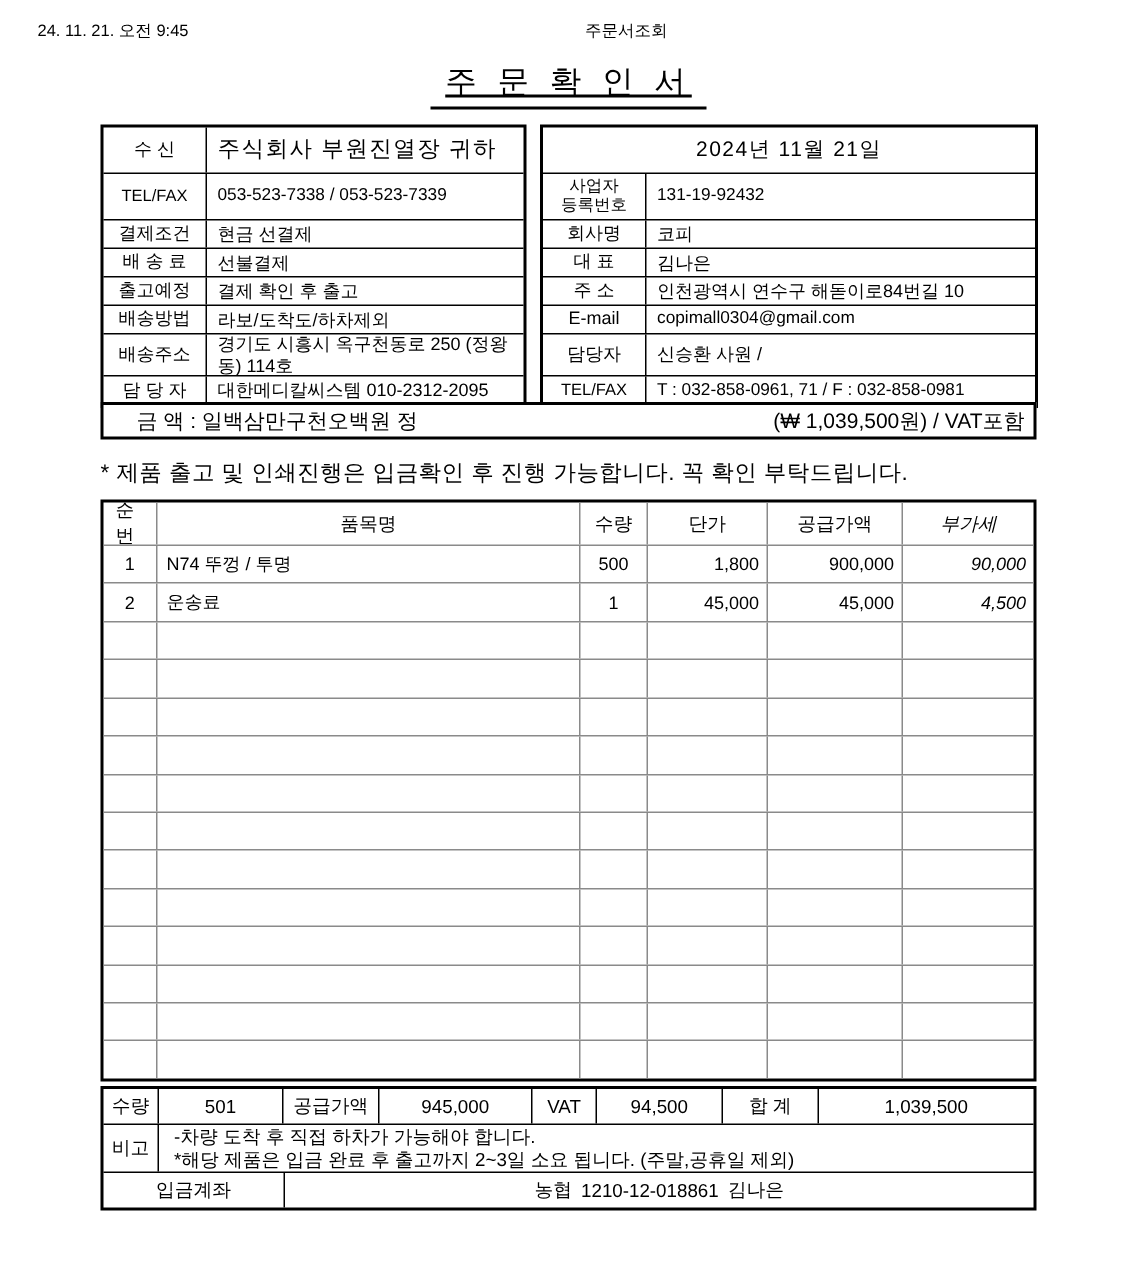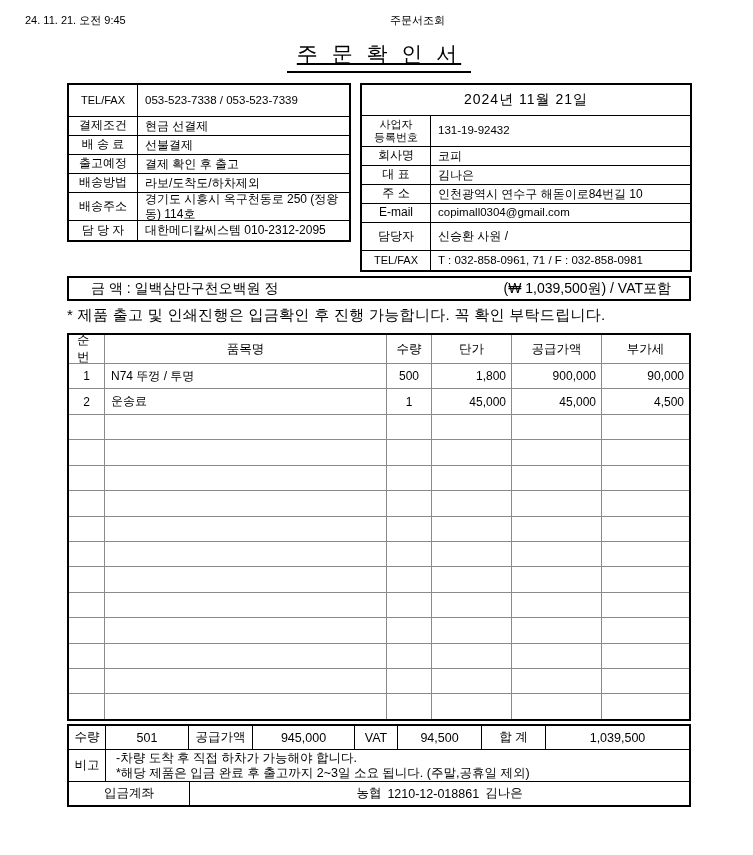--- a/index.html
+++ b/index.html
@@ -45,24 +45,24 @@
   .ival{
     flex:1;display:flex;align-items:center;
     padding:1px 4px 1px 7px;font-size:12px;line-height:1.2;
   }
   .recipient-name{font-size:15px;letter-spacing:1px;}
   .small-label{font-size:11px;}
   .num-val{font-size:11.5px;}
   .date-row{justify-content:center;height:30px;display:flex;align-items:center;font-size:14px;letter-spacing:1px;}
   
   .amount-box{
-    position:absolute;left:67px;top:276px;width:624px;height:25px;
+    position:absolute;left:67px;top:268px;width:624px;height:25px;
     border:2px solid #000;box-sizing:border-box;background:#fff;
     display:flex;align-items:center;justify-content:space-between;
-    padding:0 18px 0 22px;font-size:14px;white-space:nowrap;
+    padding:0 6px 0 22px;font-size:14px;white-space:nowrap;
   }
   
   .notice{position:absolute;left:67px;top:306px;font-size:15px;letter-spacing:0.3px;white-space:nowrap;}
   
   .items{
     position:absolute;left:67px;top:333px;width:624px;height:388px;
     border:2px solid #000;box-sizing:border-box;background:#fff;
     display:flex;flex-direction:column;
   }
   .items-header{display:flex;height:28px;flex-shrink:0;font-size:12.5px;}
@@ -71,21 +71,21 @@
   .icell{
     border-right:1px solid #8a8a8a;box-sizing:border-box;
     display:flex;align-items:center;overflow:hidden;
   }
   .icell:last-child{border-right:none;}
   .c-no{width:36px;justify-content:center;}
   .c-name{width:282px;justify-content:flex-start;padding-left:6px;}
   .c-qty{width:45px;justify-content:center;}
   .c-price{width:80px;justify-content:flex-end;padding-right:5px;}
   .c-supply{width:90px;justify-content:flex-end;padding-right:5px;}
-  .c-vat{flex:1;justify-content:flex-end;padding-right:5px;}
+  .c-vat{flex:1;justify-content:flex-end;padding-right:5px;font-style:italic;}
   
   .bottom{
     position:absolute;left:67px;top:724px;width:624px;
     border:2px solid #000;box-sizing:border-box;background:#fff;
   }
   .sum-row{display:flex;height:23px;font-size:12.5px;}
   .scell{
     border-right:1px solid #000;box-sizing:border-box;
     display:flex;align-items:center;justify-content:center;white-space:nowrap;
   }
@@ -106,20 +106,24 @@
 <div class="page">
 
   <div class="print-meta pm-left">24. 11. 21. 오전 9:45</div>
   <div class="print-meta pm-center">주문서조회</div>
 
   <div class="title-wrap">
     <span class="doc-title">주 문 확 인 서</span>
   </div>
 
   <div class="info-table" id="tbl-recipient">
+    <div class="irow h30">
+      <div class="ilabel">수 신</div>
+      <div class="ival recipient-name">주식회사 부원진열장 귀하</div>
+    </div>
     <div class="irow h31">
       <div class="ilabel small-label">TEL/FAX</div>
       <div class="ival num-val">053-523-7338 / 053-523-7339</div>
     </div>
     <div class="irow h19">
       <div class="ilabel">결제조건</div>
       <div class="ival">현금 선결제</div>
     </div>
     <div class="irow h19">
       <div class="ilabel">배 송 료</div>

